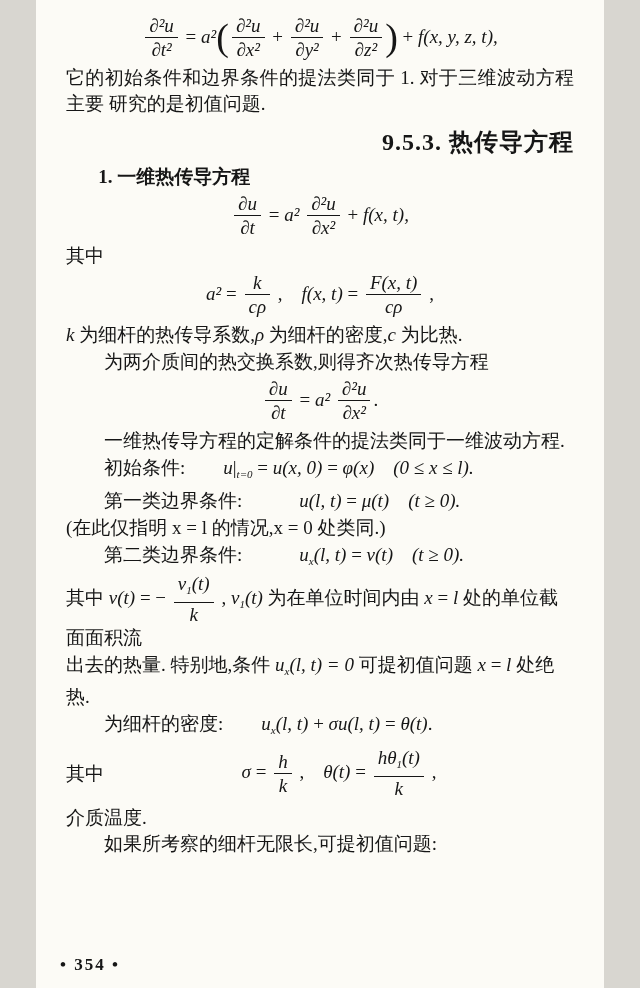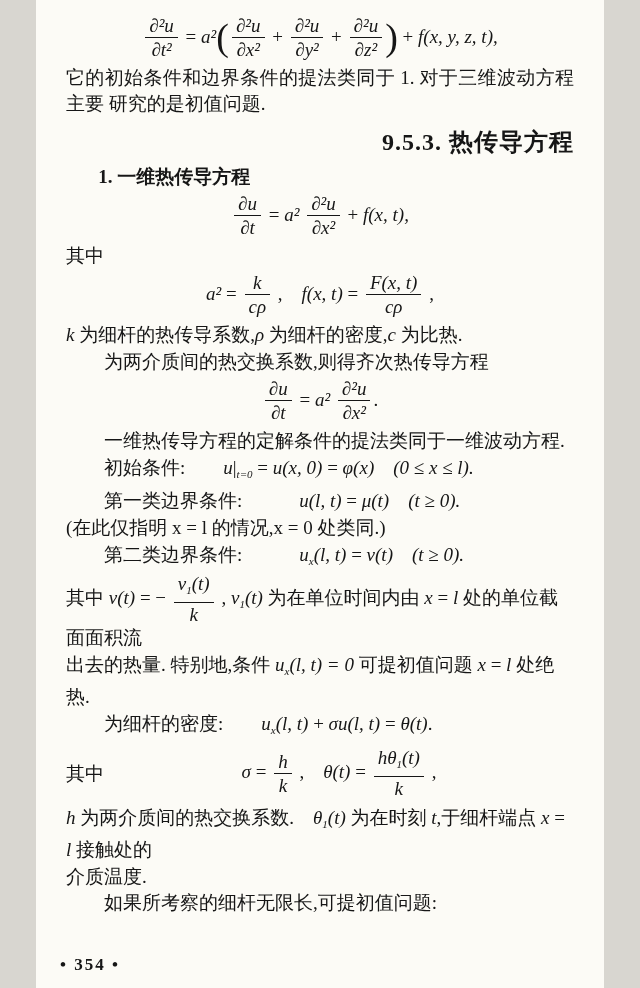--- a/index.html
+++ b/index.html
@@ -72,21 +72,20 @@
 
   <div class="line"><span class="tk">出去的热量. 特别地,条件 </span><span class="tk it">u</span><span class="tk sub">x</span><span class="tk it">(l, t) = 0</span><span class="tk"> 可提初值问题 </span><span class="tk it">x</span><span class="tk"> = </span><span class="tk it">l</span><span class="tk"> 处绝热.</span></div>
 
   <div class="line indent2"><span class="tk">为细杆的密度:　　</span><span class="tk it">u</span><span class="tk sub">x</span><span class="tk it">(l, t)</span><span class="tk"> + </span><span class="tk it">σu(l, t)</span><span class="tk"> = </span><span class="tk it">θ(t)</span><span class="tk">.</span></div>
 
   <div class="row">
     <span>其中</span>
     <div class="eq"><span class="tk it">σ</span><span class="tk"> = </span><span class="frac"><span class="fnum">h</span><span class="fden">k</span></span><span class="tk"> ,　</span><span class="tk it">θ(t)</span><span class="tk"> = </span><span class="frac"><span class="fnum"><span class="tk it">hθ</span><span class="tk sub">1</span><span class="tk it">(t)</span></span><span class="fden">k</span></span><span class="tk"> ,</span></div>
   </div>
 
-  <div class="line"><span class="tk it">h</span><span class="tk"> 为两介质间的热交换系数.　</span><span class="tk it">θ</span><span class="tk sub">1</span><span class="tk it">(t)</span><span class="tk"> 为在时刻 </span><span class="tk it">t</span><span class="tk">,于细杆端点 </span><span class="tk it">x</span><span class="tk"> = </span><span class="tk it">l</span><span class="tk"> 接触处的</span></div>
 
   <p class="flush">介质温度.</p>
 
   <p class="indent">如果所考察的细杆无限长,可提初值问题:</p>
 
   <div class="pagenum">• 354 •</div>
 
 </div>
 
 </body></html>

